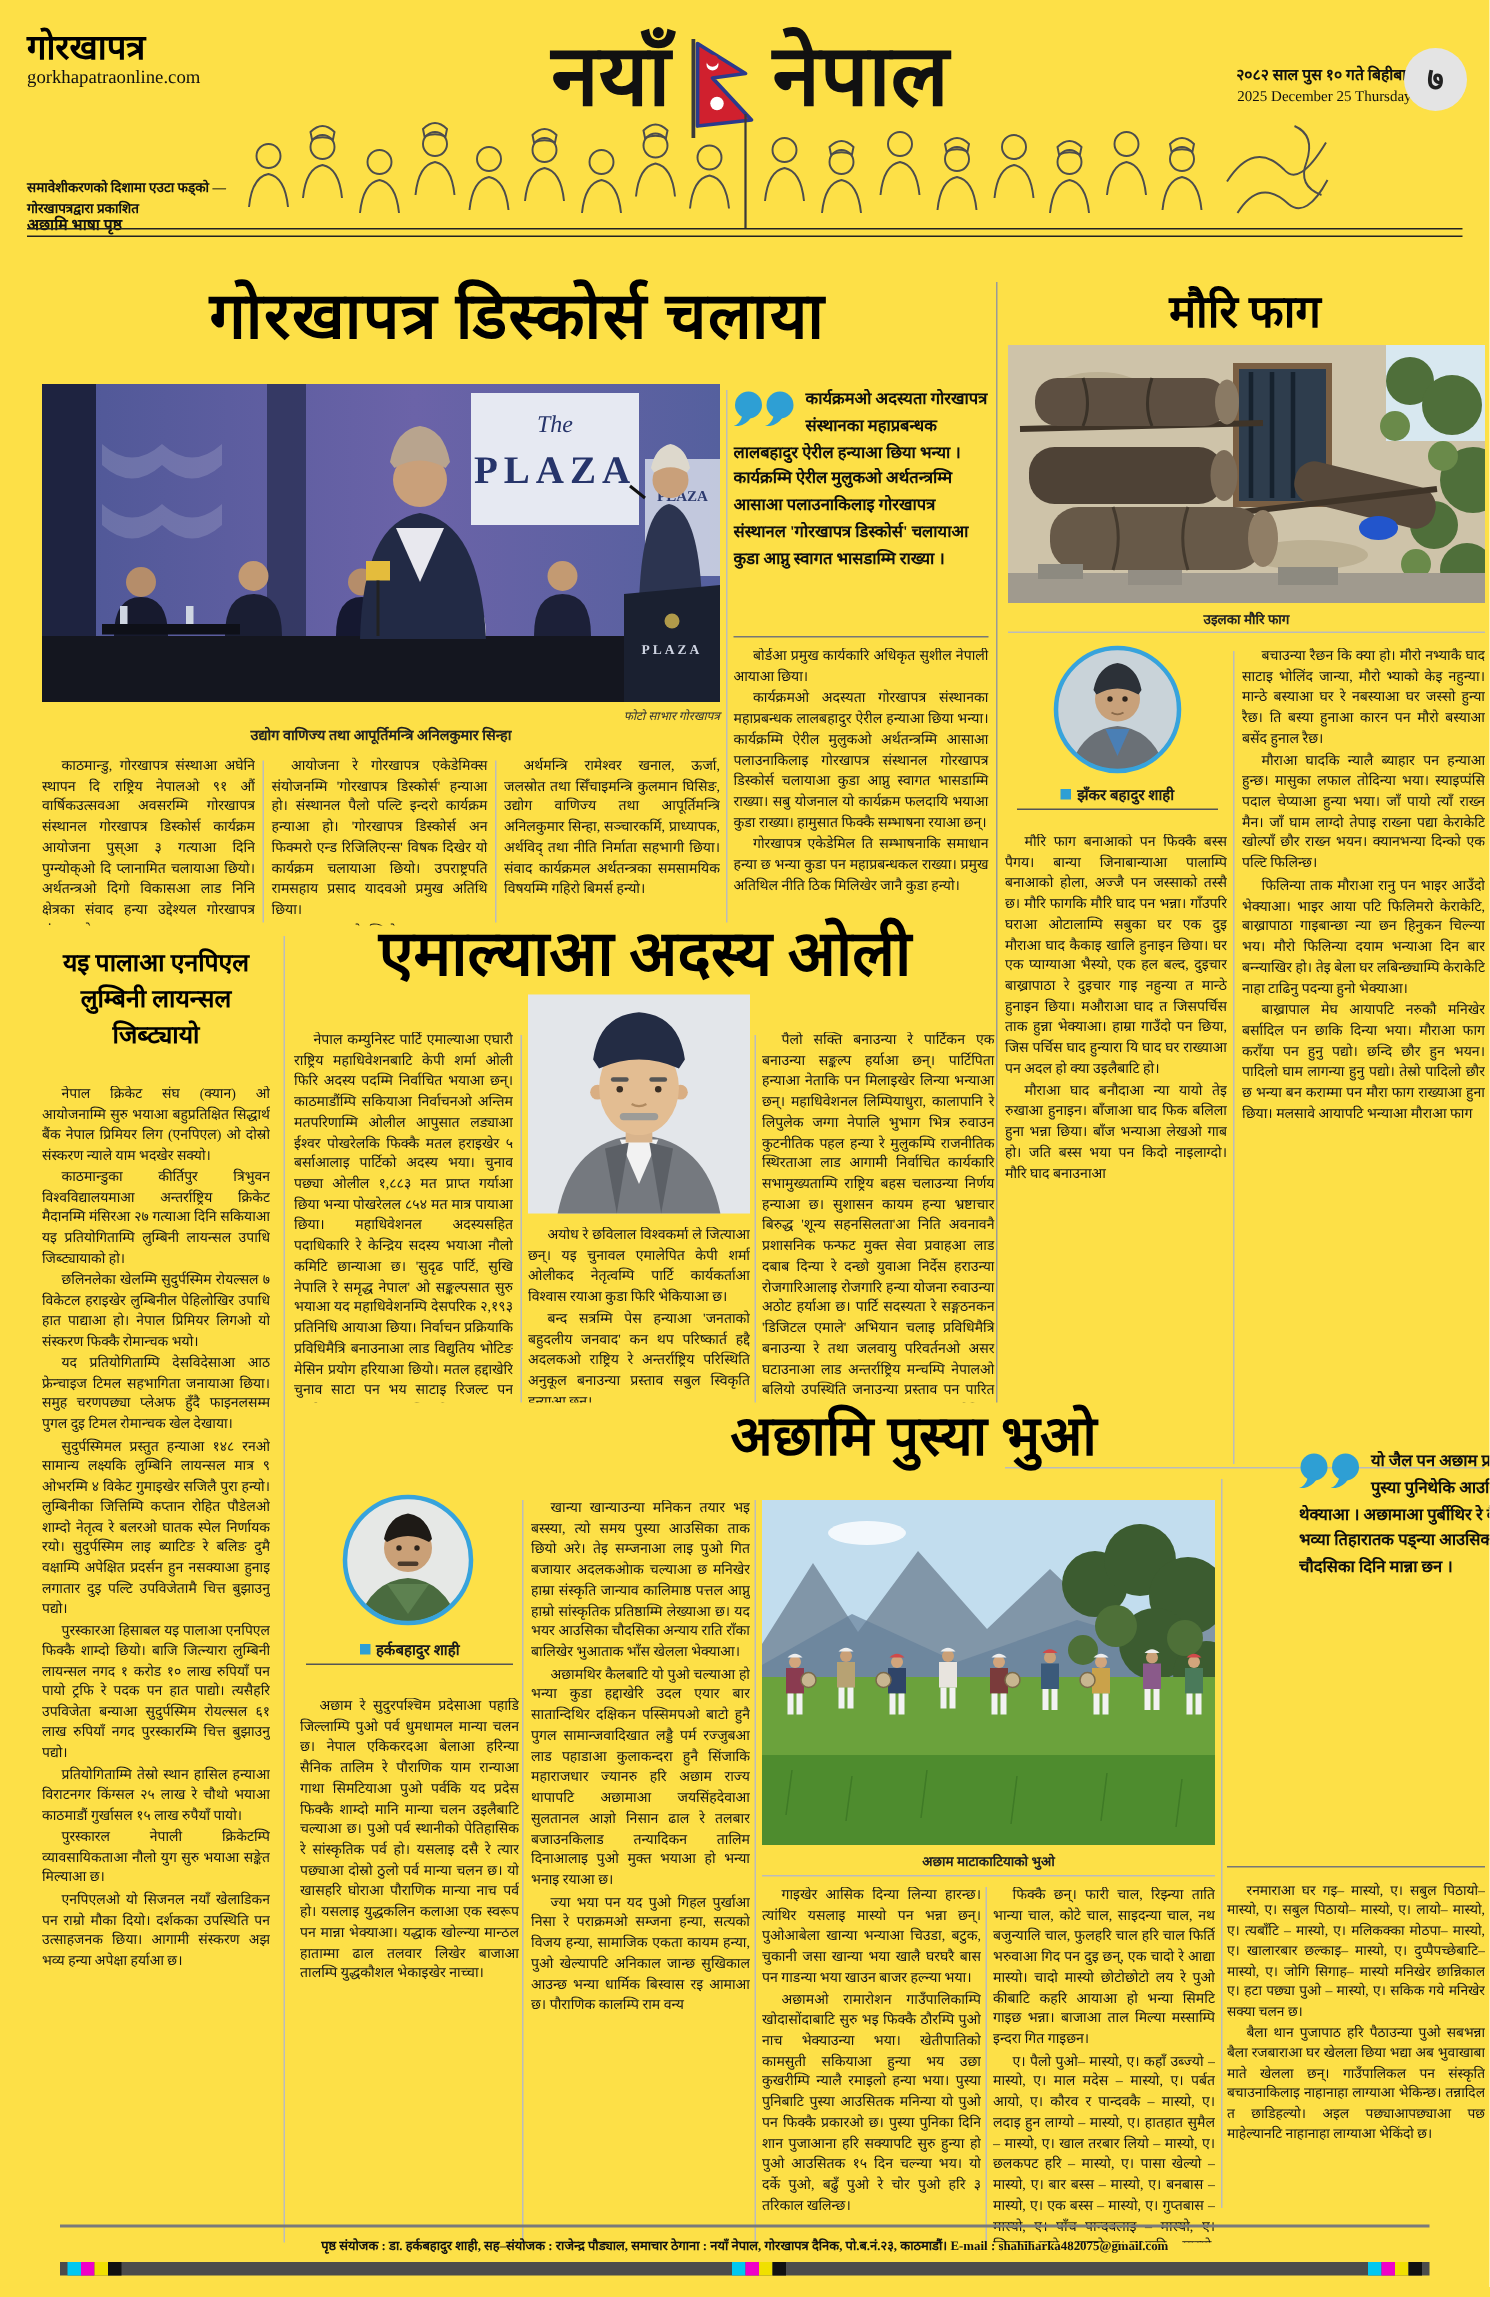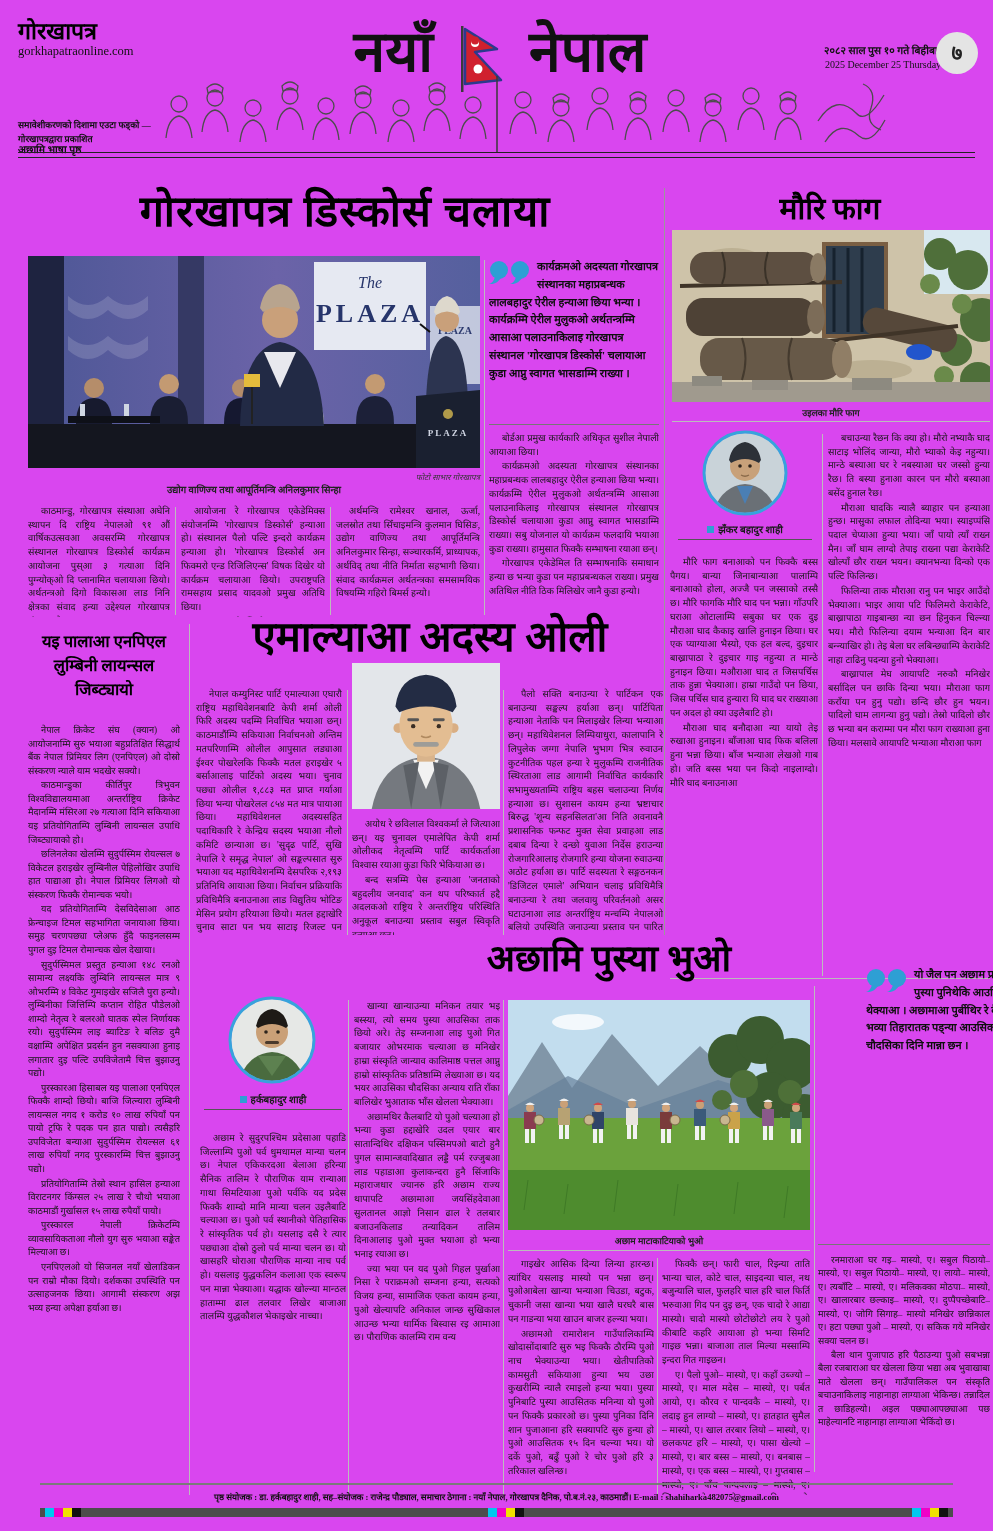--- a/index.html
+++ b/index.html
@@ -1,16 +1,16 @@
 <!DOCTYPE html>
 <html><head>
 <meta charset="utf-8">
 <style>
   html,body{margin:0;padding:0;background:#fff;}
-  #page{position:relative;width:993px;height:1531px;background:#d946ef;overflow:hidden;
+  #page{position:relative;width:993px;height:1531px;background:#fde047;overflow:hidden;
         font-family:"Liberation Serif","DejaVu Serif",serif;color:#111;}
   .abs{position:absolute;}
   .hl{font-weight:bold;color:#000;text-align:center;line-height:1.12;}
   .col{position:absolute;text-align:justify;overflow:hidden;font-size:9.4px;line-height:1.46;color:#161616;}
   .para{margin:0 0 1px 0;text-indent:13px;}
   .vrule{position:absolute;width:1px;background:#bcbcbc;}
   .hrule{position:absolute;height:1px;background:#9a9a9a;}
   .caption{position:absolute;text-align:center;font-weight:bold;font-size:9.6px;color:#222;}
   .credit{position:absolute;text-align:right;font-size:8px;color:#333;font-style:italic;}
   .quoteblock{position:absolute;overflow:hidden;}
@@ -42,21 +42,21 @@
     <div class="mast-title">गोरखापत्र</div>
     <div class="mast-url">gorkhapatraonline.com</div>
   </div>
 
   <div class="tagline" style="left:18px;top:106px;margin-top:13px;">
     <div>समावेशीकरणको दिशामा एउटा फड्को —</div>
     <div>गोरखापत्रद्वारा प्रकाशित</div>
   </div>
   <div class="section-label" style="left:18px;top:142px;">अछामि भाषा पृष्ठ</div>
 
-  <div class="abs" style="left:290px;top:22px;width:420px;display:flex;justify-content:center;align-items:flex-start;gap:26px;">
+  <div class="abs" style="left:290px;top:22px;width:420px;display:flex;justify-content:center;align-items:flex-start;gap:12px;">
     <span style="font-size:57px;font-weight:bold;line-height:1.05;">नयाँ</span>
     <svg width="44" height="66" viewBox="0 0 44 66" style="margin-top:4px;">
       <rect x="2" y="0" width="2.5" height="66" fill="#3a3a3a"></rect>
       <path d="M6,3 L38,23 L16,26 L42,54 L6,58 Z" fill="#d0202e" stroke="#2b3a8c" stroke-width="2.5" stroke-linejoin="round"></path>
       <circle cx="16" cy="17" r="4" fill="#ffffff"></circle>
       <circle cx="16" cy="14.5" r="4" fill="#d0202e"></circle>
       <circle cx="19" cy="43" r="4.5" fill="#ffffff"></circle>
     </svg>
     <span style="font-size:57px;font-weight:bold;line-height:1.05;">नेपाल</span>
   </div>
@@ -353,21 +353,21 @@
       <rect x="37" y="45" width="14" height="3" rx="1.5" fill="#4a3a2c"></rect>
     </g>
     <circle cx="44" cy="44" r="42" fill="none" stroke="#37a3dc" stroke-width="3"></circle>
   </svg>
   <div class="byline" style="left:204px;top:1092px;width:138px;"><span class="sq"></span><span>हर्कबहादुर शाही</span></div>
 
   <div class="col" style="left:200px;top:1132px;width:146px;height:363px;">
       <p class="para">अछाम रे सुदुरपश्चिम प्रदेसाआ पहाडि जिल्लाम्पि पुओ पर्व धुमधामल मान्या चलन छ। नेपाल एकिकरदआ बेलाआ हरिन्या सैनिक तालिम रे पौराणिक याम रान्याआ गाथा सिमटियाआ पुओ पर्वकि यद प्रदेस फिक्कै शाम्दो मानि मान्या चलन उइलैबाटि चल्याआ छ। पुओ पर्व स्थानीको पेतिहासिक रे सांस्कृतिक पर्व हो। यसलाइ दसै रे त्यार पछ्याआ दोस्रो ठुलो पर्व मान्या चलन छ। यो खासहरि घोराआ पौराणिक मान्या नाच पर्व हो। यसलाइ युद्धकलिन कलाआ एक स्वरूप पन मान्ना भेक्याआ। यद्धाक खोल्न्या मान्ठल हाताम्मा ढाल तलवार लिखेर बाजाआ तालम्पि युद्धकौशल भेकाइखेर नाच्चा।</p>
     </div>
   <div class="col" style="left:354px;top:1000px;width:146px;height:495px;">
-      <p class="para">खान्या खान्याउन्या मनिकन तयार भइ बस्स्या, त्यो समय पुस्या आउसिका ताक छियो अरे। तेइ सम्जनाआ लाइ पुओ गित बजायार ओभरमाक चल्याआ छ मनिखेर हाम्रा संस्कृति जान्याव कालिमाष्ठ पत्तल आप्नु हाम्रो सांस्कृतिक प्रतिष्ठाम्मि लेख्याआ छ। यद भयर आउसिका चौदसिका अन्याय राति राँका बालिखेर भुआताक भाँस खेलला भेक्याआ।</p>
+      <p class="para">खान्या खान्याउन्या मनिकन तयार भइ बस्स्या, त्यो समय पुस्या आउसिका ताक छियो अरे। तेइ सम्जनाआ लाइ पुओ गित बजायार अदलकओाक चल्याआ छ मनिखेर हाम्रा संस्कृति जान्याव कालिमाष्ठ पत्तल आप्नु हाम्रो सांस्कृतिक प्रतिष्ठाम्मि लेख्याआ छ। यद भयर आउसिका चौदसिका अन्याय राति राँका बालिखेर भुआताक भाँस खेलला भेक्याआ।</p>
       <p class="para">अछामथिर कैलबाटि यो पुओ चल्याआ हो भन्या कुडा हद्दाखेरि उदल एयार बार सातान्दिथिर दक्षिकन पस्सिमपओ बाटो हुनै पुगल सामान्जवादिखात लड्डै पर्म रज्जुबआ लाड पहाडाआ कुलाकन्दरा हुनै सिंजाकि महाराजधार ज्यानरु हरि अछाम राज्य थापापटि अछामाआ जयसिंहदेवाआ सुलतानल आज्ञो निसान ढाल रे तलबार बजाउनकिलाड तन्यादिकन तालिम दिनाआलाइ पुओ मुक्त भयाआ हो भन्या भनाइ रयाआ छ।</p>
       <p class="para">ज्या भया पन यद पुओ गिहल पुर्खाआ निसा रे पराक्रमओ सम्जना हन्या, सत्यको विजय हन्या, सामाजिक एकता कायम हन्या, पुओ खेल्यापटि अनिकाल जान्छ सुखिकाल आउन्छ भन्या धार्मिक बिस्वास रइ आमाआ छ। पौराणिक कालम्पि राम वन्य</p>
     </div>
 
   <svg class="abs" style="left:508px;top:1000px;" width="302" height="230" viewBox="0 0 302 230">
     <rect width="302" height="96" fill="#c2ddee"></rect>
     <ellipse cx="70" cy="22" rx="26" ry="8" fill="#ffffff" opacity="0.8"></ellipse>
     <polygon points="0,96 34,42 64,88 104,34 150,86 192,46 238,90 302,56 302,118 0,118" fill="#8196a8"></polygon>
     <polygon points="0,110 60,76 130,108 210,80 302,108 302,130 0,130" fill="#66809a" opacity="0.7"></polygon>
     <g fill="#3c5c30">

